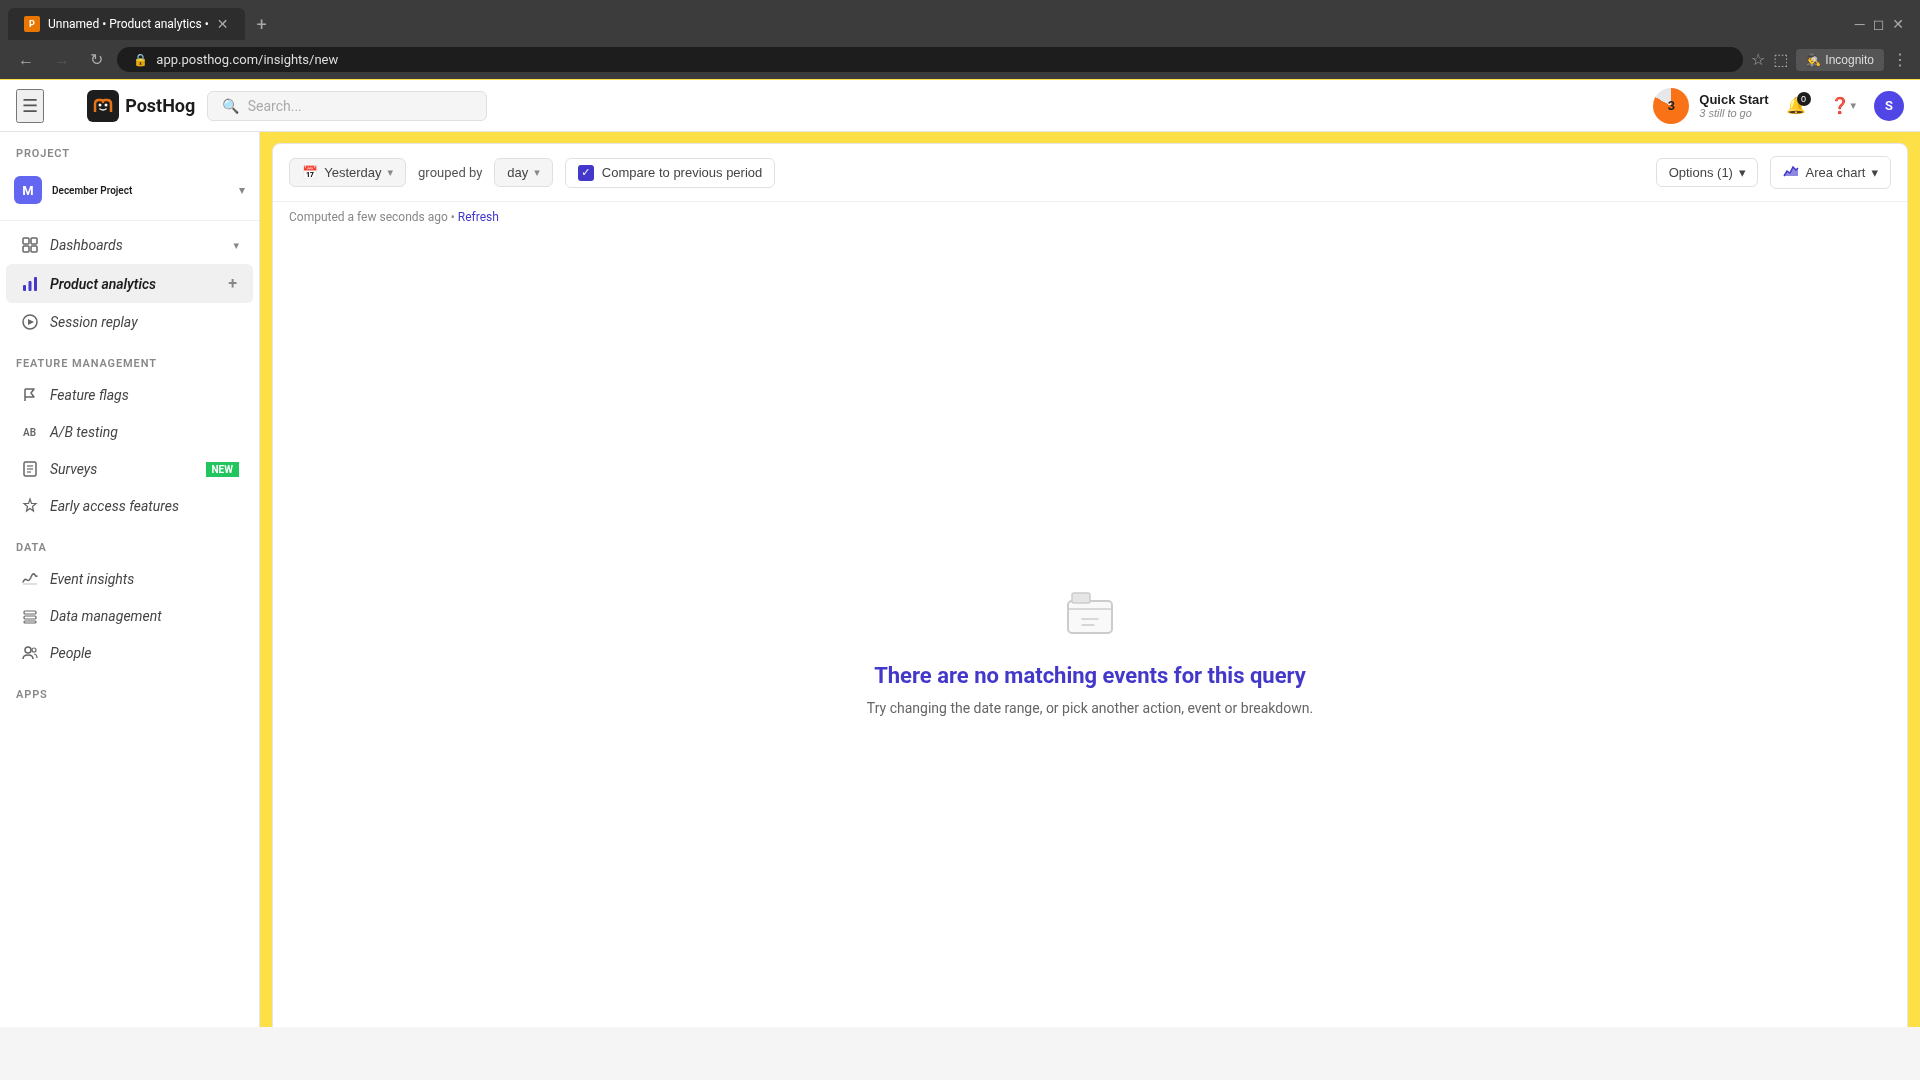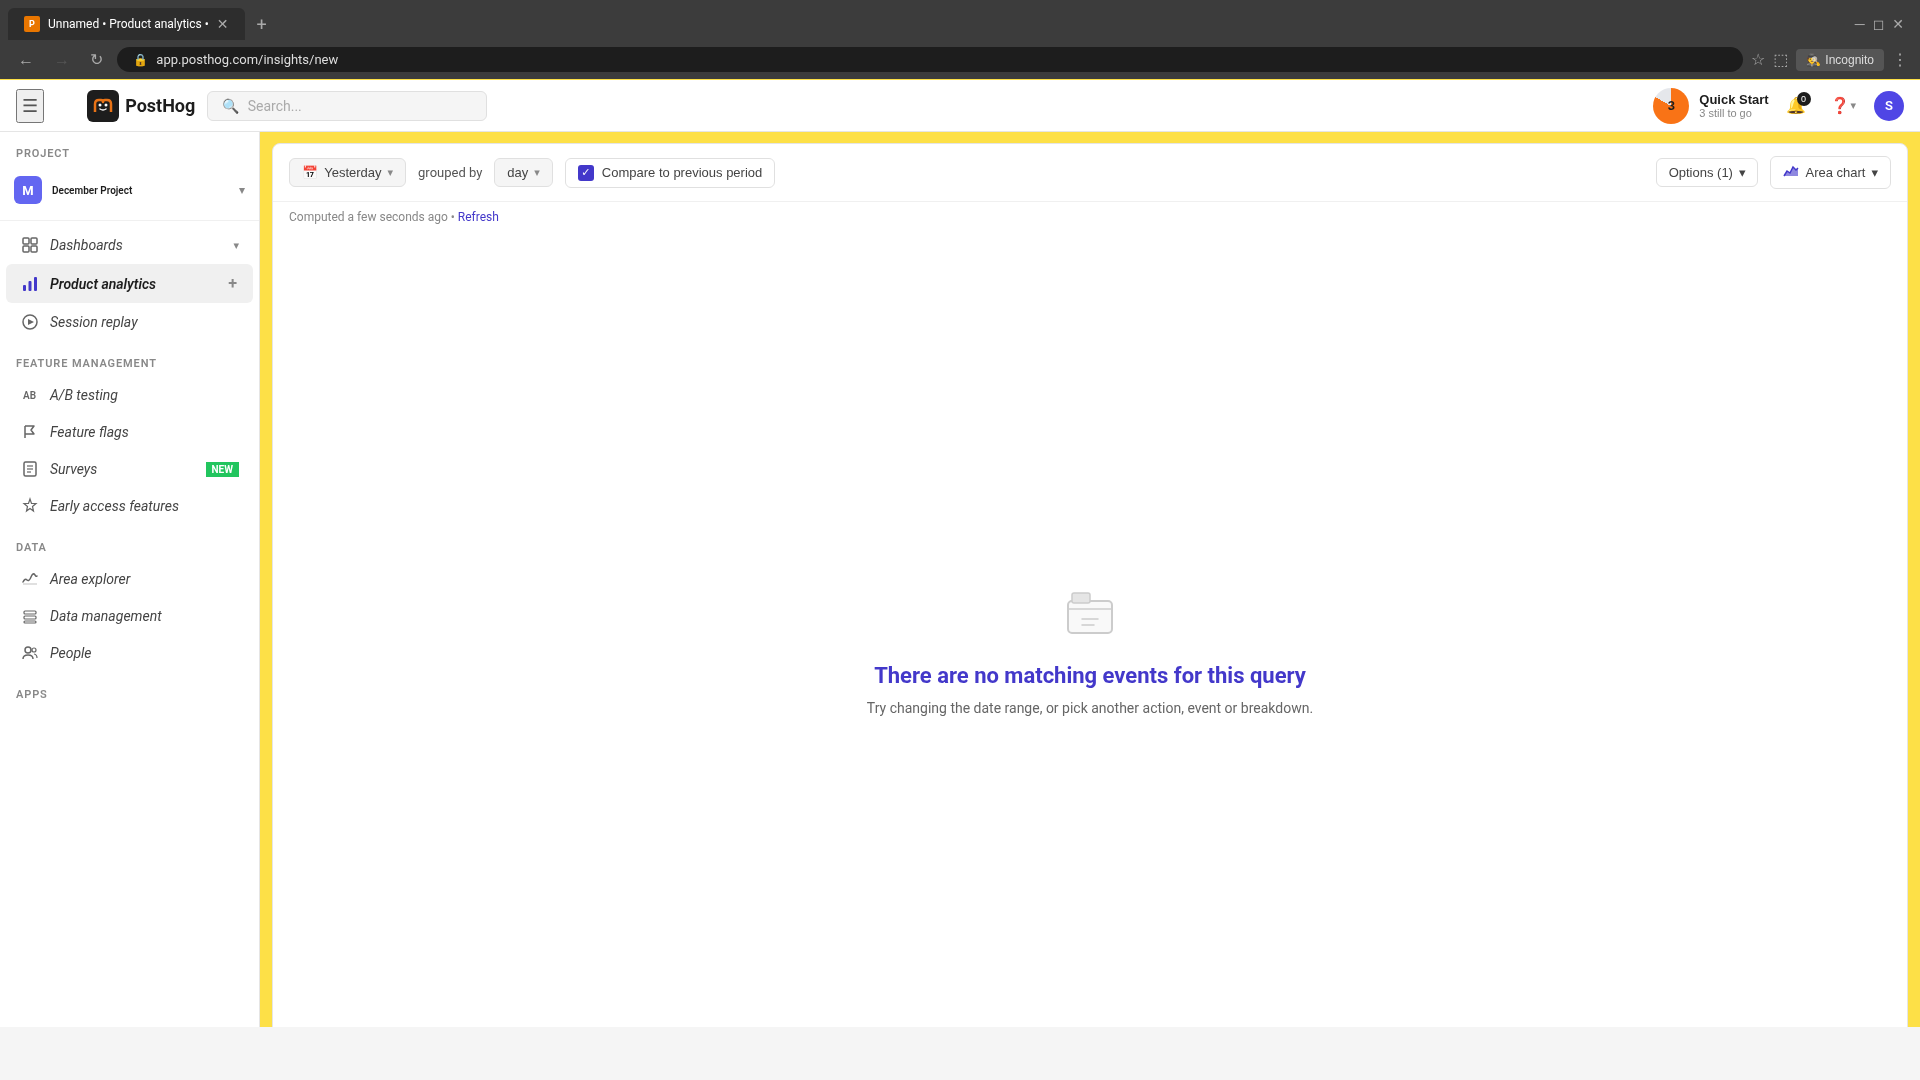--- a/index.html
+++ b/index.html
@@ -28,21 +28,21 @@
     .menu-btn { color: #555; font-size: 18px; cursor: pointer; padding: 4px; }
     .posthog-logo { display: flex; align-items: center; gap: 6px; padding-left: 31px; }
     .posthog-logo .logo-icon { width: 32px; height: 32px; }
     .posthog-logo .logo-text { font-size: 18px; font-weight: 700; color: #1d1d1d; }
     .search-bar { background: #f5f5f5; border: 1px solid #e0e0e0; border-radius: 6px; padding: 6px 14px; display: flex; align-items: center; gap: 8px; width: 280px; color: #888; font-size: 14px; }
     .header-spacer { flex: 1; }
     .quick-start-btn { display: flex; align-items: center; gap: 10px; background: none; border: none; cursor: pointer; }
     .quick-start-circle { width: 36px; height: 36px; border-radius: 50%; background: conic-gradient(#f97316 0deg 300deg, #e5e7eb 300deg 360deg); display: flex; align-items: center; justify-content: center; font-size: 13px; font-weight: 700; color: #1d1d1d; }
     .quick-start-text { text-align: left; }
     .quick-start-title { font-size: 13px; font-weight: 600; color: #1d1d1d; }
-    .quick-start-sub { font-size: 11px; color: #888; }
+    .quick-start-sub { font-size: 11px; color: #888; font-style: italic; }
     .header-icon-btn { background: none; border: none; cursor: pointer; color: #555; font-size: 16px; padding: 6px; border-radius: 6px; display: flex; align-items: center; position: relative; }
     .notification-badge { position: absolute; top: 2px; right: 2px; background: #1d1d1d; color: white; border-radius: 50%; width: 14px; height: 14px; font-size: 9px; display: flex; align-items: center; justify-content: center; }
     .avatar { width: 30px; height: 30px; border-radius: 50%; background: #4f46e5; color: white; display: flex; align-items: center; justify-content: center; font-size: 13px; font-weight: 600; cursor: pointer; }
 
     
     .sidebar { width: 260px; background: #fff; border-right: 1px solid #e5e5e5; margin-top: 52px; overflow-y: auto; flex-shrink: 0; padding-bottom: 20px; }
     .sidebar-section-label { font-size: 11px; font-weight: 600; color: #888; letter-spacing: 0.08em; padding: 16px 16px 6px; text-transform: uppercase; }
     .project-selector { display: flex; align-items: center; gap: 10px; padding: 10px 14px; cursor: pointer; }
     .project-avatar { width: 28px; height: 28px; border-radius: 6px; background: #6366f1; color: white; display: flex; align-items: center; justify-content: center; font-size: 13px; font-weight: 700; flex-shrink: 0; }
     .project-name { font-size: 10px; font-weight: 600; color: #1d1d1d; flex: 1; }
@@ -213,33 +213,33 @@
             </svg>
         </div>
         <span class="item-label">Session replay</span>
       </div>
 
       <div class="sidebar-section-label">FEATURE MANAGEMENT</div>
 
       <div class="sidebar-item">
         <div class="item-icon">
           <svg width="18" height="18" viewBox="0 0 18 18" fill="none">
+              <path d="M4 3 L4 15 M4 3 L13 3 L10 7 L13 11 L4 11" stroke="#666" stroke-width="1.5" stroke-linejoin="round" fill="none"></path>
+            </svg>
+        </div>
+        <span class="item-label">Feature flags</span>
+      </div>
+
+      <div class="sidebar-item">
+        <div class="item-icon">
+          <svg width="18" height="18" viewBox="0 0 18 18" fill="none">
               <text x="2" y="13" font-size="10" fill="#666" font-weight="600">AB</text>
             </svg>
         </div>
         <span class="item-label">A/B testing</span>
-      </div>
-
-      <div class="sidebar-item">
-        <div class="item-icon">
-          <svg width="18" height="18" viewBox="0 0 18 18" fill="none">
-              <path d="M4 3 L4 15 M4 3 L13 3 L10 7 L13 11 L4 11" stroke="#666" stroke-width="1.5" stroke-linejoin="round" fill="none"></path>
-            </svg>
-        </div>
-        <span class="item-label">Feature flags</span>
       </div>
 
       <div class="sidebar-item">
         <div class="item-icon">
           <svg width="18" height="18" viewBox="0 0 18 18" fill="none">
               <rect x="3" y="2" width="12" height="14" rx="1.5" stroke="#666" stroke-width="1.5"></rect>
               <line x1="6" y1="6" x2="12" y2="6" stroke="#666" stroke-width="1.2"></line>
               <line x1="6" y1="9" x2="12" y2="9" stroke="#666" stroke-width="1.2"></line>
               <line x1="6" y1="12" x2="10" y2="12" stroke="#666" stroke-width="1.2"></line>
             </svg>
@@ -259,21 +259,21 @@
 
       <div class="sidebar-section-label">DATA</div>
 
       <div class="sidebar-item">
         <div class="item-icon">
           <svg width="18" height="18" viewBox="0 0 18 18" fill="none">
               <path d="M2 12 Q4 8 6 10 Q8 12 10 7 Q12 2 14 5 Q15 7 16 6" stroke="#666" stroke-width="1.5" fill="none" stroke-linecap="round"></path>
               <path d="M2 14 L16 14" stroke="#666" stroke-width="1" opacity="0.4"></path>
             </svg>
         </div>
-        <span class="item-label">Area explorer</span>
+        <span class="item-label">Event insights</span>
       </div>
 
       <div class="sidebar-item">
         <div class="item-icon">
           <svg width="18" height="18" viewBox="0 0 18 18" fill="none">
               <rect x="3" y="4" width="12" height="3" rx="1" stroke="#666" stroke-width="1.2"></rect>
               <rect x="3" y="9" width="12" height="3" rx="1" stroke="#666" stroke-width="1.2"></rect>
               <rect x="3" y="14" width="12" height="2" rx="1" stroke="#666" stroke-width="1.2"></rect>
             </svg>
         </div>

